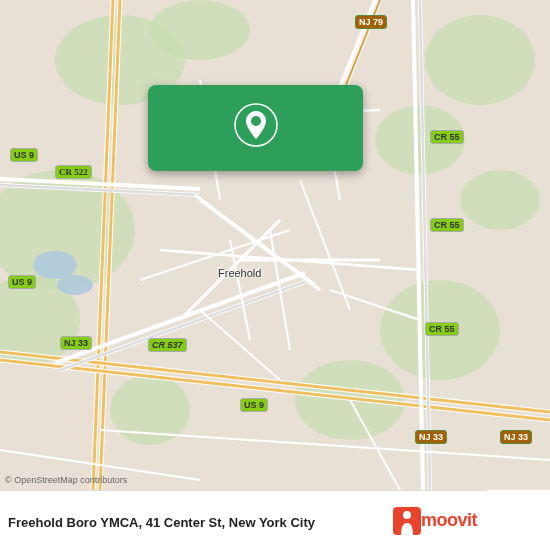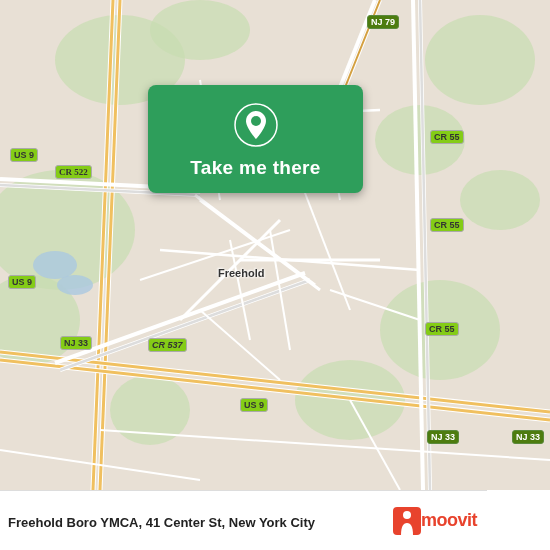--- a/index.html
+++ b/index.html
@@ -101,30 +101,29 @@
       border: 1.5px solid #aaa;
       border-radius: 3px;
       font-size: 9px;
       font-weight: bold;
       color: #333;
       padding: 1px 3px;
       white-space: nowrap;
     }
 
     .road-badge.green {
-      background: #4d7c0f;
+      background: #a16207;
       color: white;
       border-color: #5a8a3c;
-      margin-left: 12px;
     }
 
     .place-label {
       position: absolute;
       font-size: 11px;
-      font-weight: bold;
+      font-weight: normal;
       color: #333;
       text-shadow: 1px 1px 2px white, -1px -1px 2px white;
     }
 
     .watermark {
       position: absolute;
       bottom: 5px;
       left: 5px;
       font-size: 9px;
       color: #666;
@@ -216,23 +215,23 @@
 
   <div class="place-label" style="top:267px;left:218px;">Freehold</div>
 
   <div class="popup-overlay">
 
     <svg class="popup-pin-icon" viewBox="0 0 44 44" xmlns="http://www.w3.org/2000/svg">
       <circle cx="22" cy="22" r="21" fill="#2e9e5b" stroke="white" stroke-width="1.5"></circle>
       <path d="M22 8 C16.5 8 12 12.5 12 18 C12 25 22 36 22 36 C22 36 32 25 32 18 C32 12.5 27.5 8 22 8 Z" fill="white"></path>
       <circle cx="22" cy="18" r="5" fill="#2e9e5b"></circle>
     </svg>
-    <button class="popup-button">Take me there</button>
   </div>
 
+  <div class="watermark">© OpenStreetMap contributors</div>
 </div>
 
 <div id="info-bar">
   <div class="info-left">
     <span class="info-title">Freehold Boro YMCA, 41 Center St, New York City</span>
   </div>
   <div class="moovit-logo">
 
     <svg class="moovit-icon" viewBox="0 0 28 28" xmlns="http://www.w3.org/2000/svg">
       <rect width="28" height="28" rx="4" fill="#e8432d"></rect>

